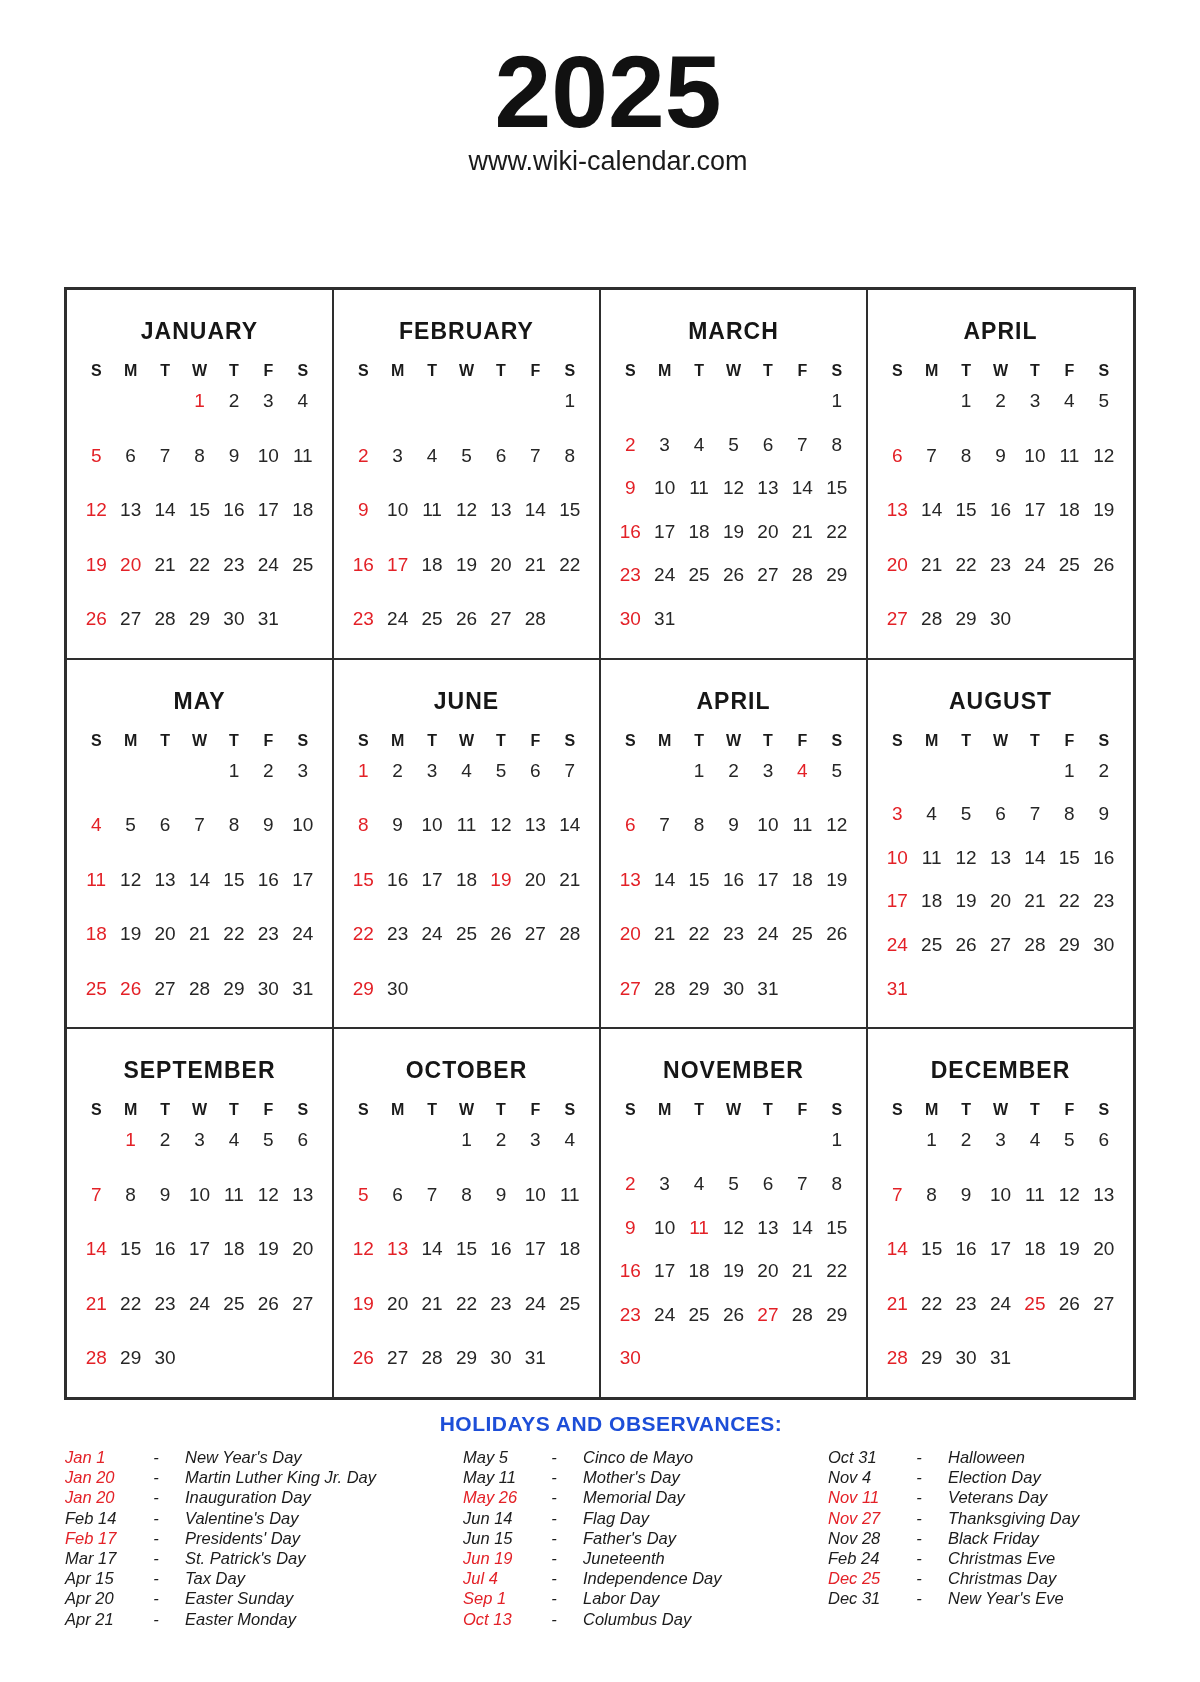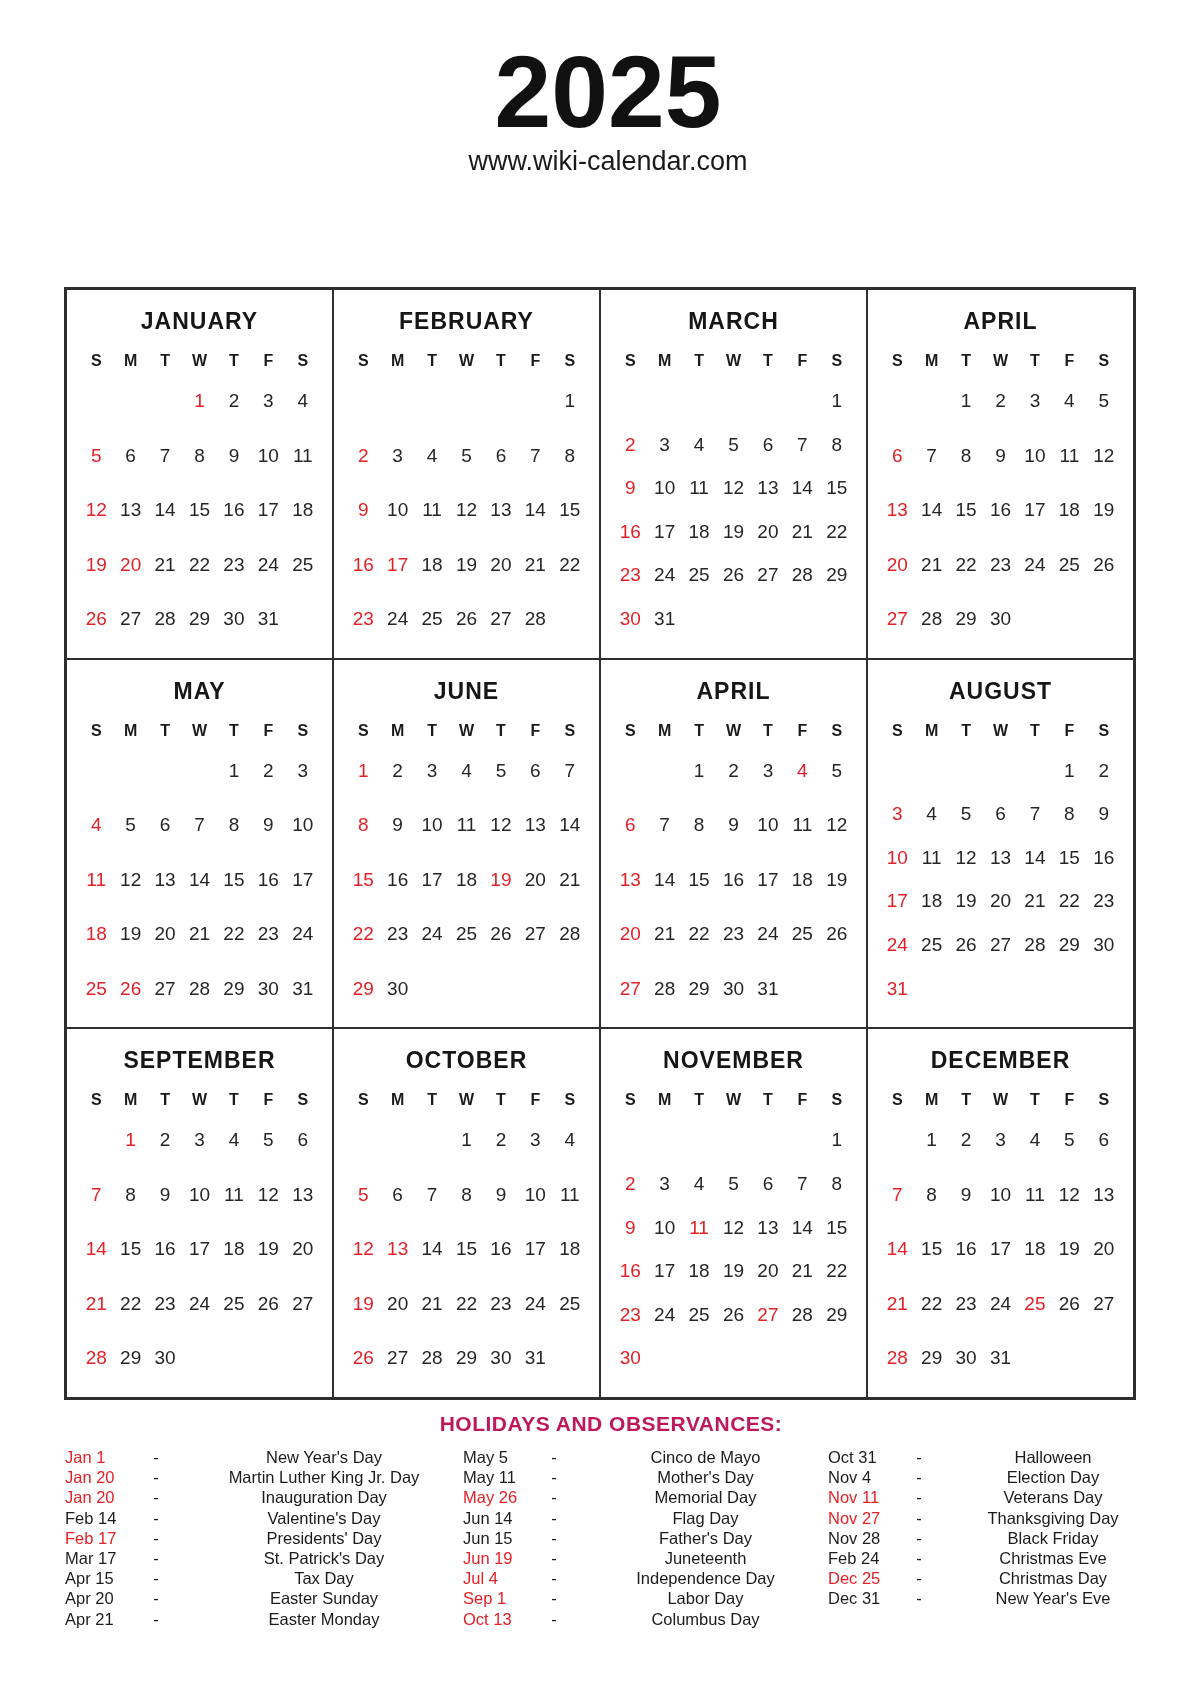--- a/index.html
+++ b/index.html
@@ -19,41 +19,41 @@
   .cal-title{font-size:86px;font-weight:bold;line-height:80px;letter-spacing:-2px;color:#111;}
   .site{font-size:27px;line-height:34px;color:#1a1a1a;margin-top:2px;}
 
   
   .calendar-grid{
     position:absolute;left:64px;top:287px;width:1072px;height:1113px;
     display:grid;grid-template-columns:repeat(4,1fr);grid-template-rows:repeat(3,1fr);
     gap:2px;background:var(--line);border:3px solid var(--line);
   }
   .month-cell{background:#ffffff;position:relative;}
-  .month-title{text-align:center;margin-top:18px;font-size:23px;font-weight:bold;letter-spacing:1px;color:#161616;}
+  .month-title{text-align:center;margin-top:28px;font-size:23px;font-weight:bold;letter-spacing:1px;color:#161616;}
   .weekday-row{display:grid;grid-template-columns:repeat(7,1fr);padding:0 12px;margin-top:17px;}
   .weekday{text-align:center;font-weight:bold;font-size:16px;color:#1b1b1b;}
   .dates{position:absolute;left:12px;right:12px;top:94px;height:252px;
          display:flex;flex-direction:column;justify-content:space-between;}
   .date-row{display:grid;grid-template-columns:repeat(7,1fr);height:34px;align-items:center;}
   .date-cell{text-align:center;font-size:19px;color:var(--date-ink);}
   .date-cell.red{color:var(--red);}
 
   
   .holidays-heading{position:absolute;top:1412px;left:0;width:100%;text-align:center;
-                    font-size:21px;font-weight:bold;letter-spacing:.5px;color:#be185d;padding-left:22px;}
-  .holiday-columns{position:absolute;top:1447px;left:65px;right:28px;display:flex;}
+                    font-size:21px;font-weight:bold;letter-spacing:.5px;color:#1d4ed8;padding-left:22px;}
+  .holiday-columns{position:absolute;top:1447px;left:65px;right:28px;display:flex;font-style:italic;}
   .holiday-col{width:398px;flex:0 0 auto;}
   .holiday-col.col-2{width:365px;}
   .holiday-col.col-3{width:330px;}
   .holiday-row{display:grid;grid-template-columns:78px 26px 1fr;font-size:16.5px;line-height:20.2px;}
   .holiday-date{color:var(--ink);}
   .holiday-date.red{color:var(--red);}
   .holiday-dash{text-align:center;color:var(--ink);}
-  .holiday-name{color:#1b1b1b;padding-left:16px;text-align:center;}
+  .holiday-name{color:#1b1b1b;padding-left:16px;}
 </style>
 </head>
 <body>
 
 <div class="page">
 
   <div class="header">
     <div class="year">2025</div>
     <div class="site">www.wiki-calendar.com</div>
   </div>

